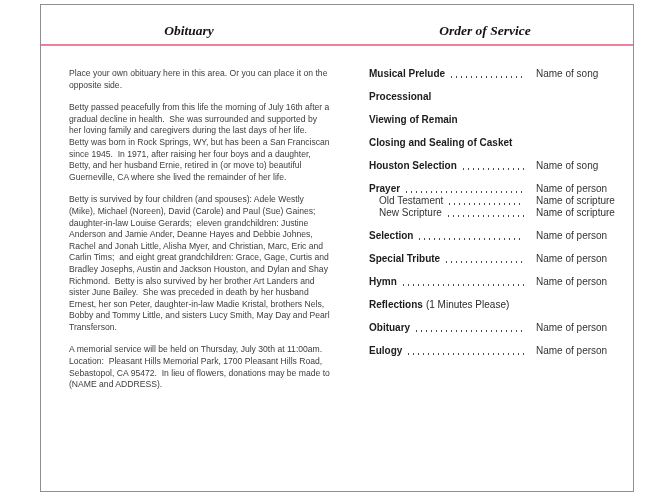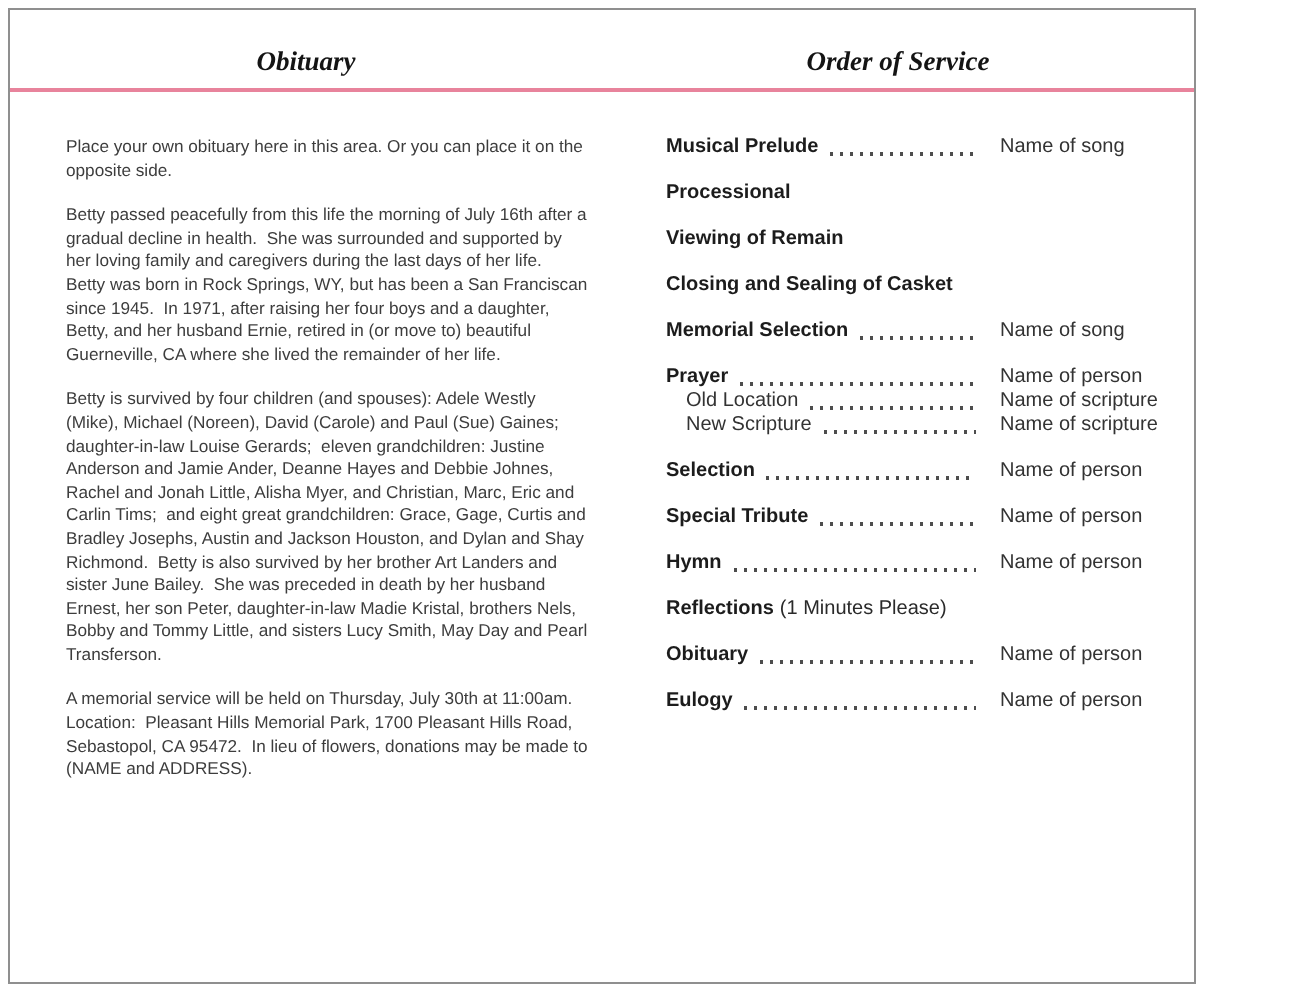--- a/index.html
+++ b/index.html
@@ -5,20 +5,21 @@
   html, body {
     margin: 0; padding: 0;
     background: #ffffff;
     font-family: "Liberation Sans", sans-serif;
   }
   #canvas {
     position: relative;
     width: 600px; height: 501px;
     background: #ffffff;
     overflow: hidden;
+    margin-left: 36px;
   }
   
   .page {
     position: absolute;
     left: 4px; top: 4px;
     width: 594px; height: 488px;
     box-sizing: border-box;
     border: 1px solid #8f8f8f;
     background: #ffffff;
   }
@@ -139,31 +140,31 @@
           <div class="row">
             <span class="lab">Processional</span>
           </div>
           <div class="row">
             <span class="lab">Viewing of Remain</span>
           </div>
           <div class="row">
             <span class="lab">Closing and Sealing of Casket</span>
           </div>
           <div class="row">
-            <span class="lab">Memorial Selection</span>
+            <span class="lab">Houston Selection</span>
             <span class="dots"></span>
             <span class="val">Name of song</span>
           </div>
           <div class="row">
             <span class="lab">Prayer</span>
             <span class="dots"></span>
             <span class="val">Name of person</span>
           </div>
           <div class="row sub">
-            <span class="lab">Old Location</span>
+            <span class="lab">Old Testament</span>
             <span class="dots"></span>
             <span class="val">Name of scripture</span>
           </div>
           <div class="row sub">
             <span class="lab">New Scripture</span>
             <span class="dots"></span>
             <span class="val">Name of scripture</span>
           </div>
           <div class="row">
             <span class="lab">Selection</span>

